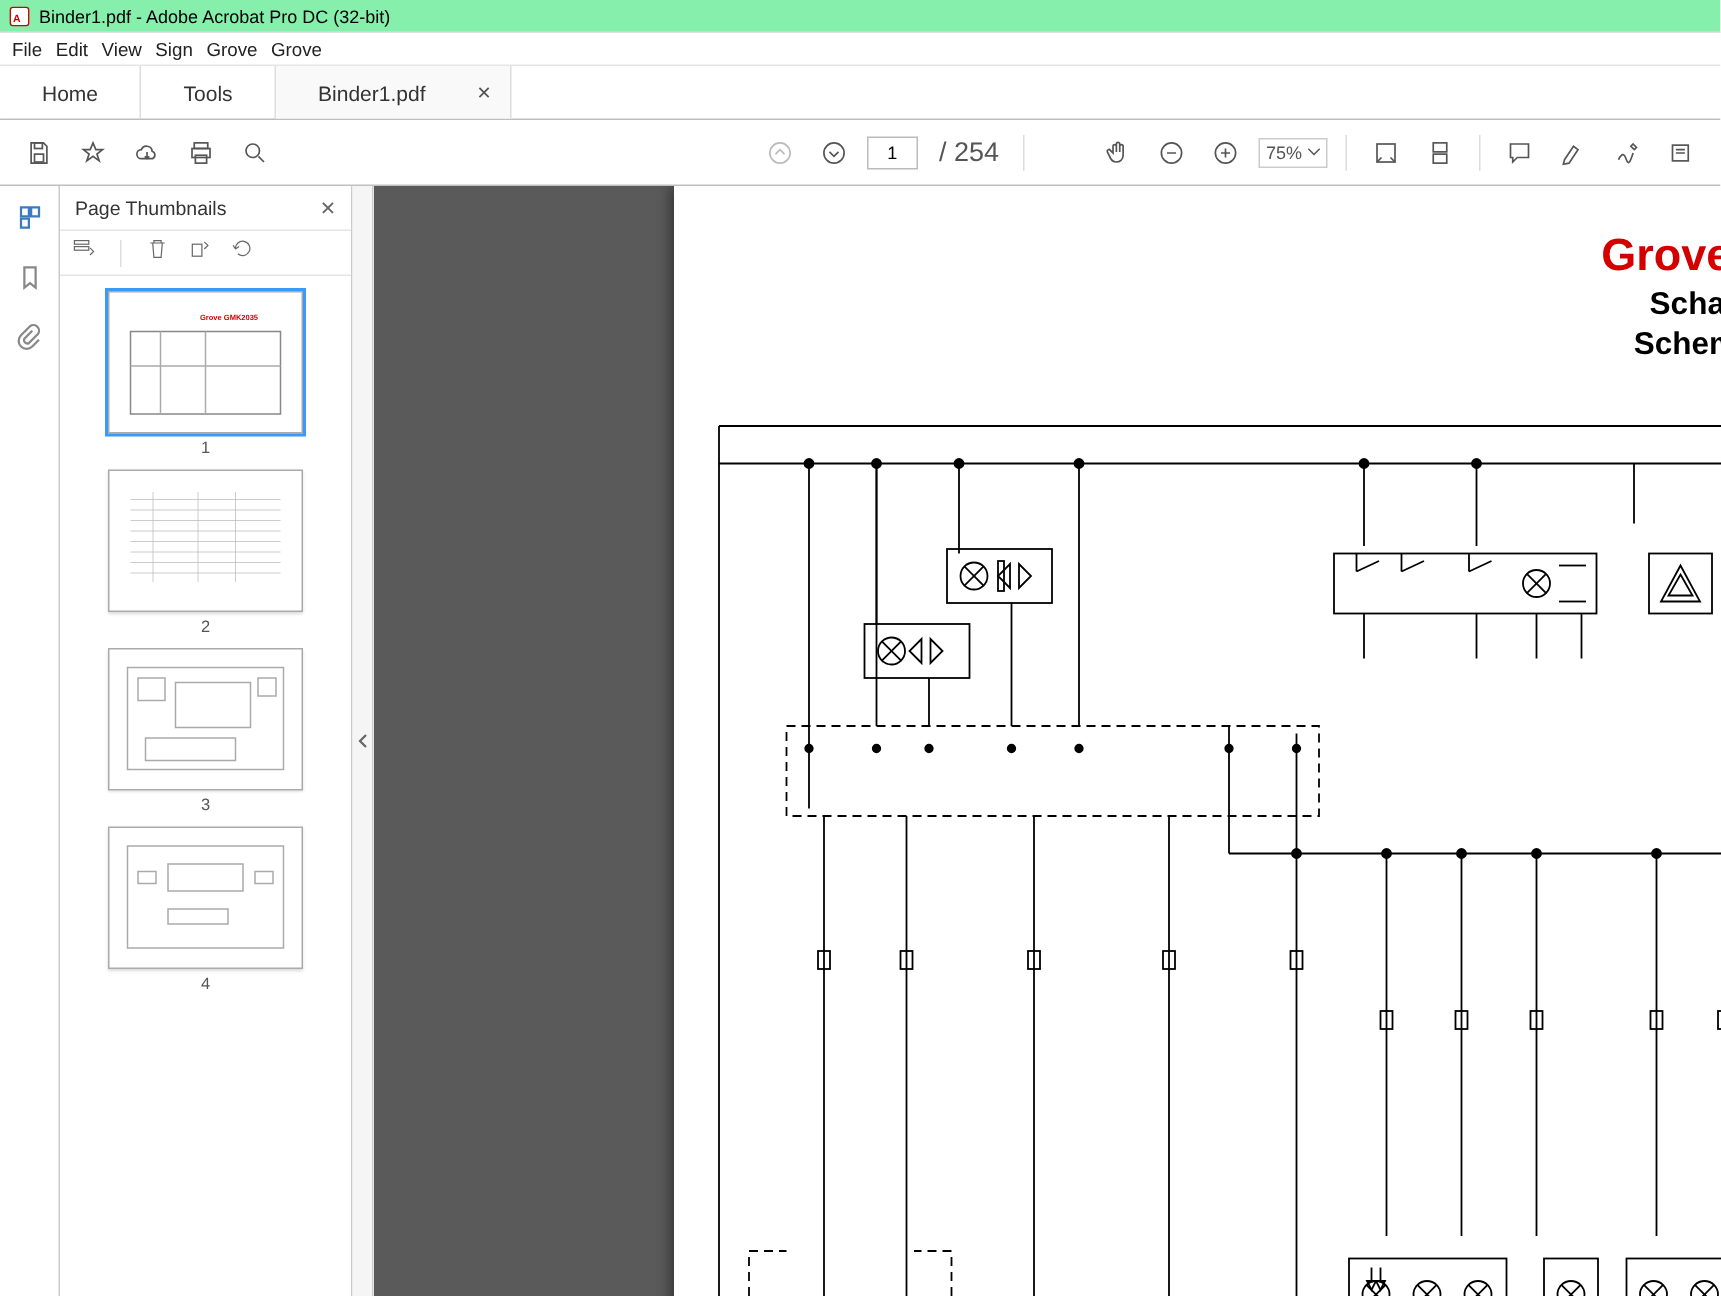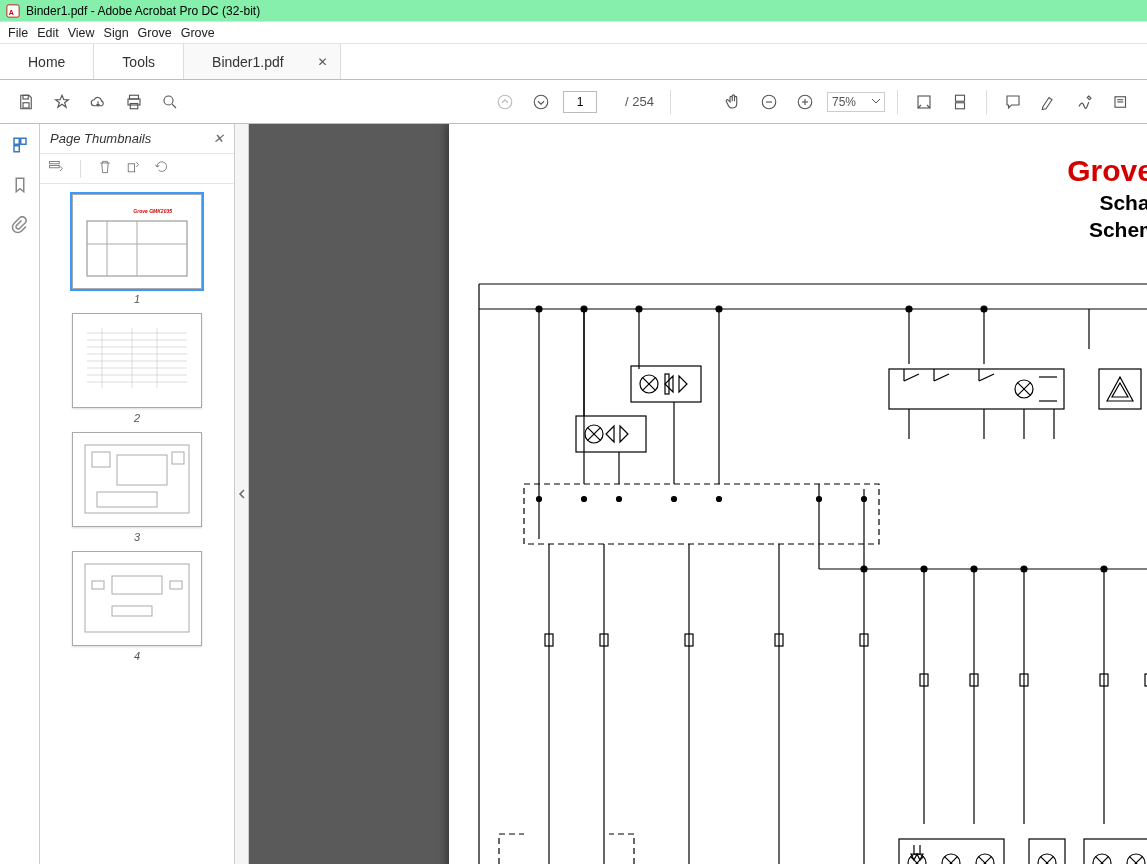--- a/index.html
+++ b/index.html
@@ -19,34 +19,34 @@
 .tabbar .tab.doc { background: #f9f9f9; padding-right: 56px; }
 .tabbar .tab .close { position: absolute; right: 12px; font-size: 12px; color: #555; }
 
 
 .toolbar { height: 44px; display: flex; align-items: center; padding: 0 12px; border-bottom: 1px solid #bfbfbf; gap: 8px; box-shadow: 0 1px 3px rgba(0,0,0,0.06); }
 .tb-btn { width: 28px; height: 28px; display: inline-flex; align-items: center; justify-content: center; color: #555; border-radius: 3px; }
 .tb-btn svg { width: 18px; height: 18px; stroke: #555; fill: none; stroke-width: 1.5; }
 .tb-sep { width: 1px; height: 24px; background: #ddd; margin: 0 4px; }
 .tb-spacer { flex: 1; }
 .page-input { width: 34px; height: 22px; text-align: center; font-size: 12px; border: 1px solid #bbb; }
-.page-total { font-size: 13px; color: #555; margin: 0 4px 0 20px; }
-.zoom-sel { font-size: 12px; color: #555; padding: 2px 4px; border: 1px solid #ccc; display: inline-flex; align-items: center; gap: 16px; }
+.page-total { font-size: 18px; color: #555; margin: 0 4px 0 6px; }
+.zoom-sel { font-size: 12px; color: #555; padding: 2px 4px; border: 1px solid #ccc; display: inline-flex; align-items: center; gap: 4px; }
 
 
 .main { display: flex; height: calc(100% - 22px - 22px - 36px - 44px); }
 
 
 .leftrail { width: 40px; background: #fff; border-right: 1px solid #ccc; display: flex; flex-direction: column; align-items: center; padding-top: 10px; gap: 18px; }
 .leftrail .rail-btn { width: 22px; height: 22px; display: flex; align-items: center; justify-content: center; color: #3b7bbf; }
 .leftrail .rail-btn.inactive { color: #888; }
 .leftrail svg { width: 18px; height: 18px; }
 
 
-.thumbpanel { width: 195px; border-right: 1px solid #ccc; background: #fff; display: flex; flex-direction: column; font-style: italic; }
+.thumbpanel { width: 195px; border-right: 1px solid #ccc; background: #fff; display: flex; flex-direction: column; }
 .thumbpanel .th-header { height: 30px; display: flex; align-items: center; padding: 0 10px; font-size: 13px; color: #333; justify-content: space-between; border-bottom: 1px solid #e5e5e5; }
 .thumbpanel .th-tools { height: 30px; display: flex; align-items: center; padding: 0 8px; gap: 12px; border-bottom: 1px solid #e5e5e5; }
 .thumbpanel .th-tools svg { width: 16px; height: 16px; stroke: #666; fill: none; }
 .thumbpanel .th-list { flex: 1; overflow-y: auto; padding: 10px 0; position: relative; }
 .thumbpanel .th-list::-webkit-scrollbar { width: 16px; }
 .thumbpanel .th-list::-webkit-scrollbar-thumb { background: #c7c7c7; border: 3px solid #fff; border-radius: 8px; }
 .thumb { width: 130px; margin: 0 auto 8px; text-align: center; }
 .thumb .page { width: 130px; height: 95px; border: 1px solid #aaa; background: #fff; box-shadow: 0 1px 2px rgba(0,0,0,0.15); display: flex; align-items: center; justify-content: center; position: relative; overflow: hidden; }
 .thumb.sel .page { outline: 2px solid #3b99fc; }
 .thumb .num { font-size: 11px; color: #555; margin-top: 4px; }

